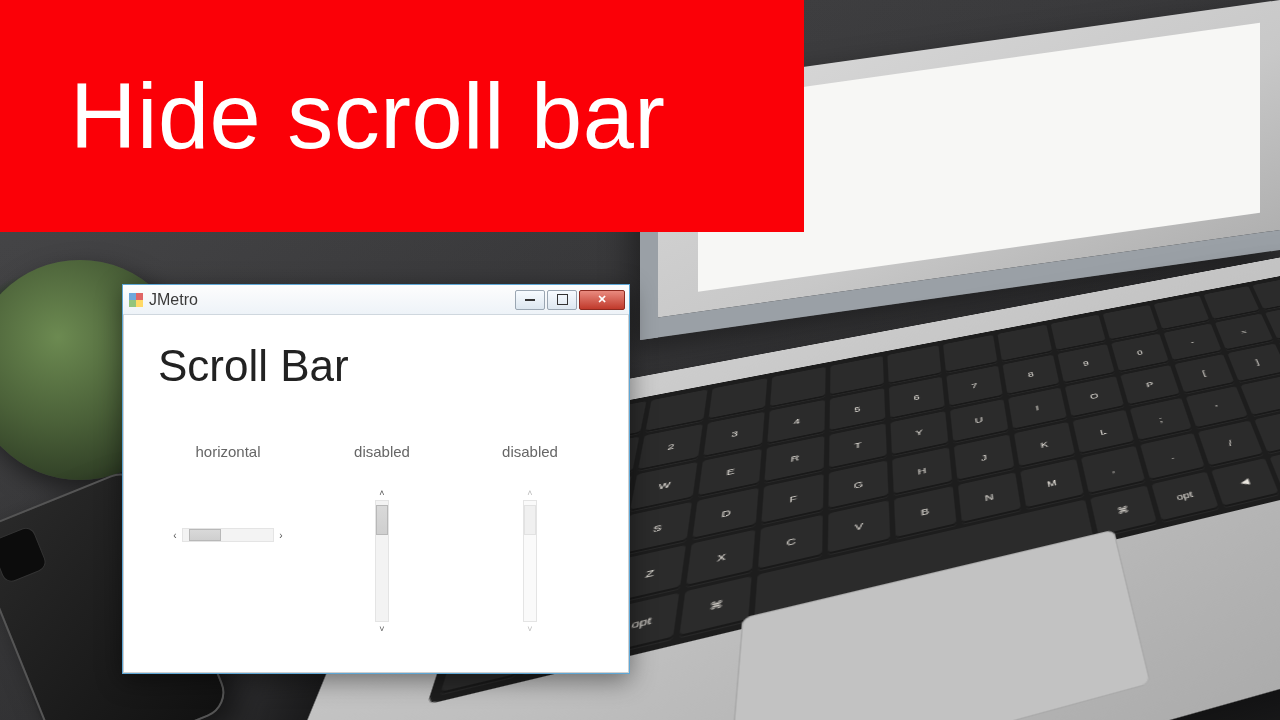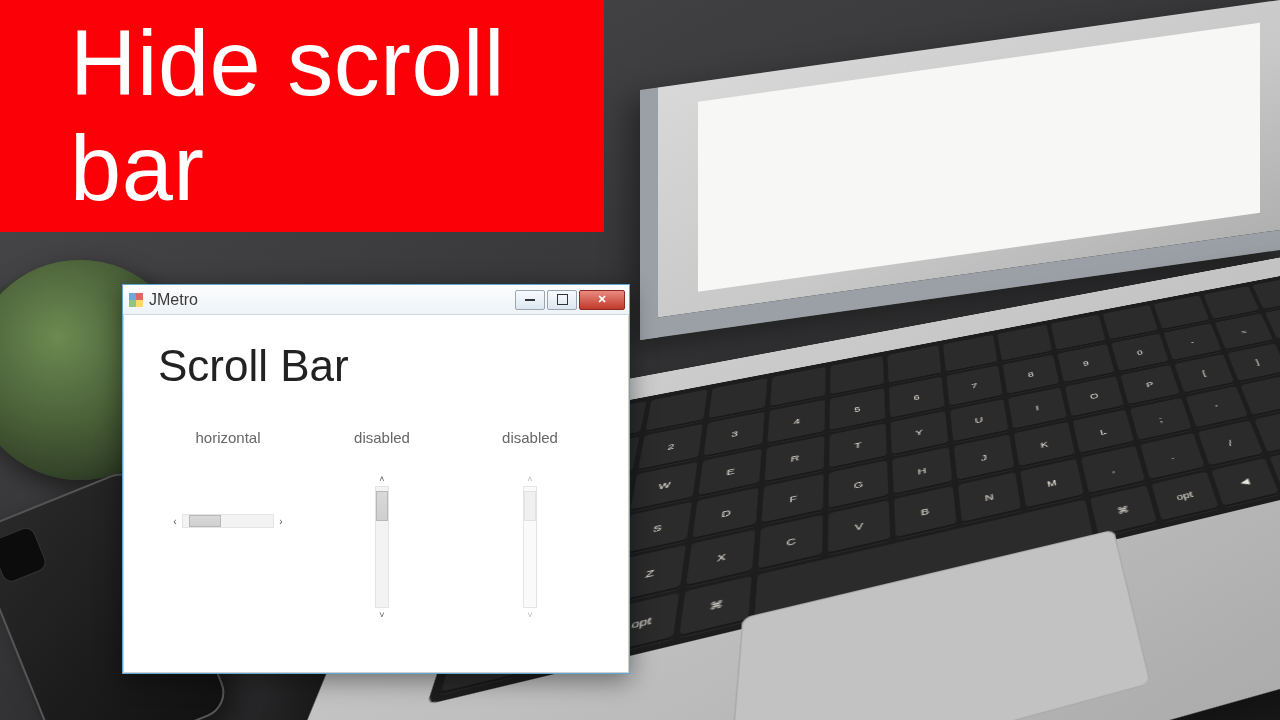--- a/index.html
+++ b/index.html
@@ -92,21 +92,21 @@
     box-shadow: 10px 14px 28px rgba(0,0,0,.55);
   }
   .phone::before{
     content:""; position:absolute; top:14px; left:14px; width:44px; height:44px;
     border-radius:10px; background:#0c0c0c; border:1px solid #333;
   }
 
   
   .banner {
     position: absolute; top: 0; left: 0;
-    width: 604px; height: 232px;
+    width: 804px; height: 232px;
     background: #fb0007;
     display: flex; align-items: center;
     padding-left: 70px;
   }
   .banner-title {
     color: #fff;
     font-size: 92px;
     font-weight: 400;
     letter-spacing: 0.5px;
   }
@@ -161,21 +161,21 @@
     padding: 26px 34px 20px 34px;
     background:#fff;
     border:1px solid #d0d0d0; border-top:none;
   }
 
   .heading{
     font-size: 44px;
     font-weight: 300;
     color:#222;
     font-family:"Segoe UI Light","Segoe UI",sans-serif;
-    margin-bottom: 38px;
+    margin-bottom: 52px;
   }
 
   .columns{
     display:flex; gap: 40px;
     padding: 0 10px;
   }
   .col{
     flex:1;
     display:flex; flex-direction:column; align-items:center;
   }

